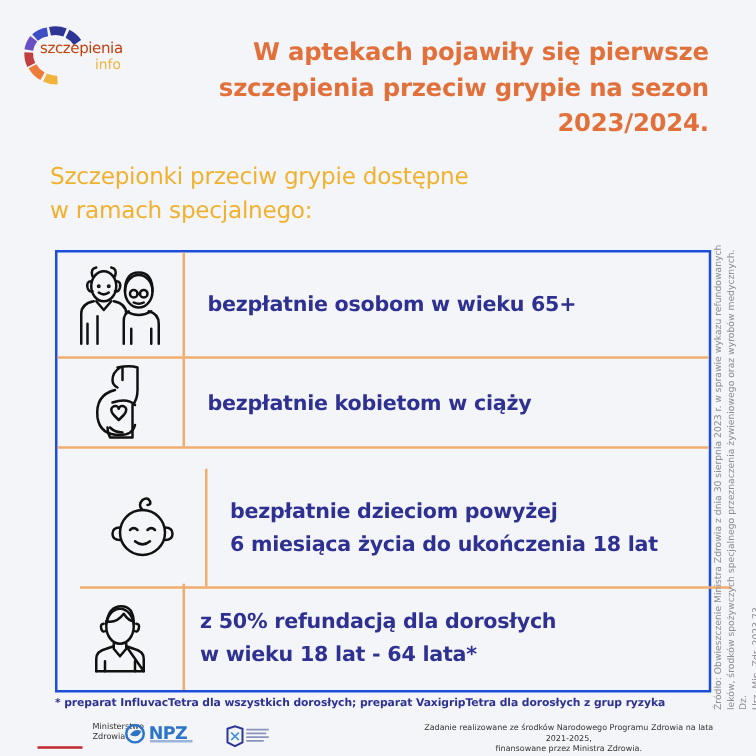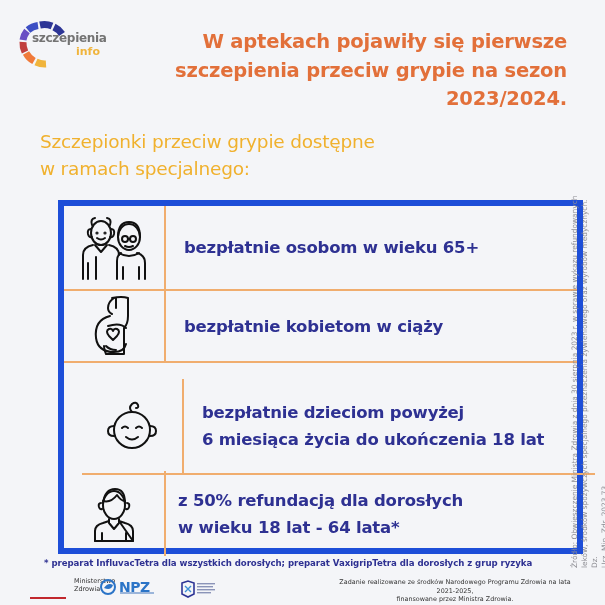--- a/index.html
+++ b/index.html
@@ -8,39 +8,39 @@
     background: #f4f5f8;
     font-family: "DejaVu Sans", "Liberation Sans", sans-serif;
     position: relative;
   }
   .logo {
     position: absolute; left: 18px; top: 20px; width: 110px; height: 44px;
   }
   .logo svg { position: absolute; left: 0; top: 0; }
   .logo-word {
     position: absolute; left: 14px; top: 11px;
-    font-weight: bold; font-size: 12px; color: #737373; letter-spacing: -0.3px;
+    font-weight: normal; font-size: 12px; color: #c2410c; letter-spacing: -0.3px;
   }
   .logo-sub {
     position: absolute; left: 58px; top: 25px;
-    font-size: 11px; color: #f0b43c; font-weight: bold;
+    font-size: 11px; color: #f0b43c; font-weight: normal;
   }
   .headline {
     position: absolute; right: 38px; top: 28px; width: 430px;
     text-align: right; color: #e2703a; font-weight: bold;
     font-size: 19.5px; line-height: 28.5px; letter-spacing: -0.2px;
   }
   .subhead {
     position: absolute; left: 40px; top: 128px;
     color: #f0b12e; font-weight: normal; font-size: 18.5px; line-height: 27px;
     letter-spacing: -0.2px;
   }
   .table {
-    position: absolute; left: 58px; top: 200px; width: 525px; height: 354px;
-    border: 6px solid #1d4ed8;
+    position: absolute; left: 44px; top: 200px; width: 525px; height: 354px;
+    border: 2px solid #1d4ed8;
   }
   .row {
     position: absolute; left: 0; width: 100%;
     border-bottom: 2px solid #f0ad6e; display: flex;
   }
   .row:last-child { border-bottom: none; }
   .cell-icon {
     width: 102px; border-right: 2px solid #f0ad6e;
     display: flex; align-items: center; justify-content: center; height: 100%;
   }

